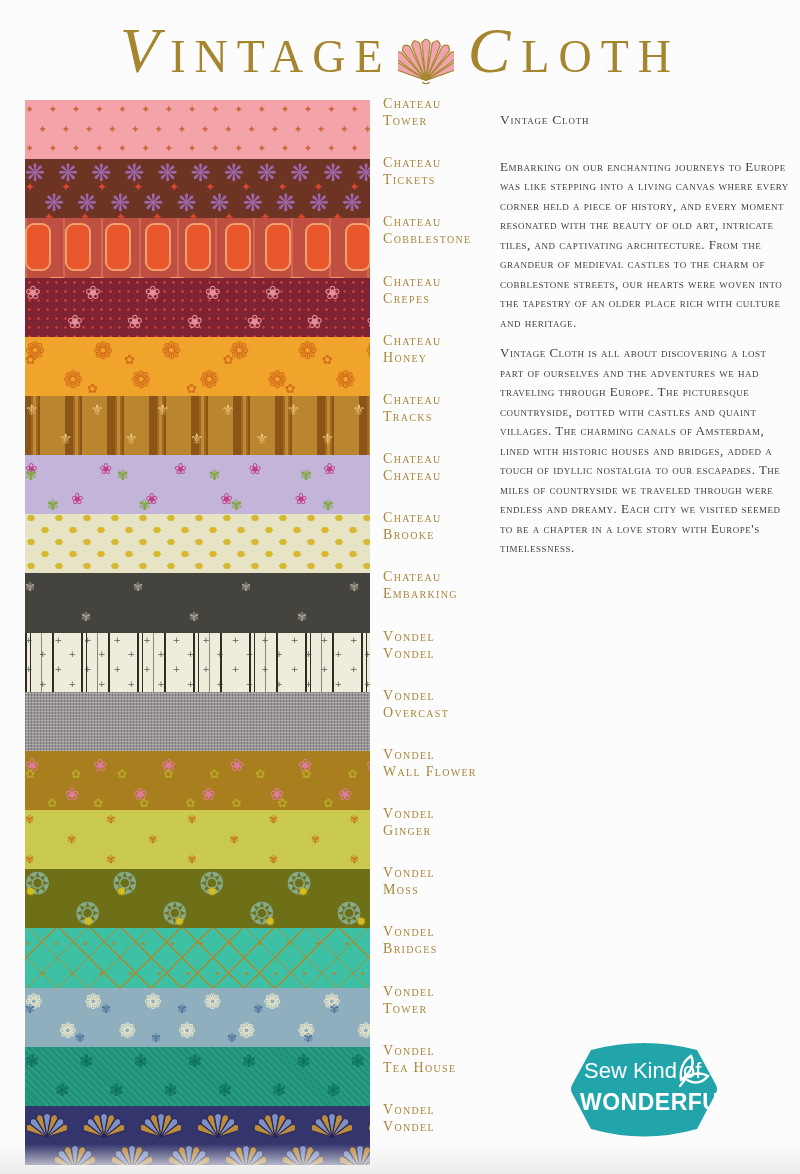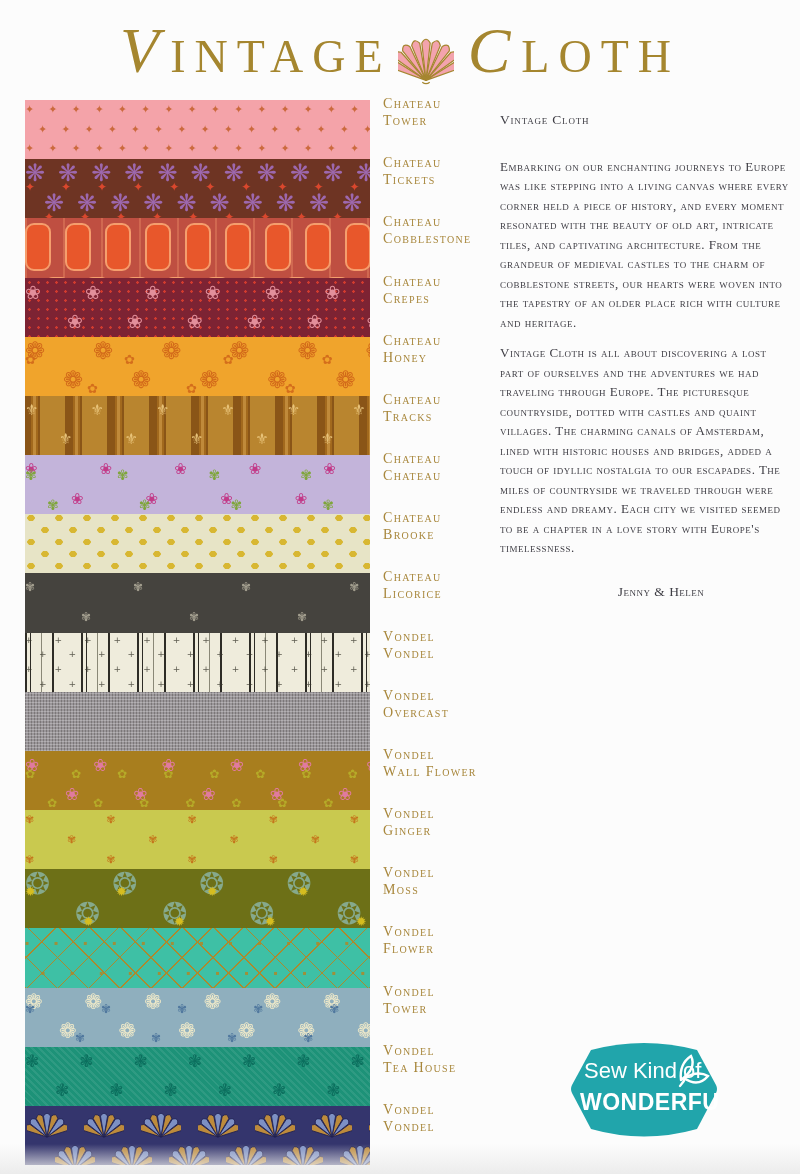--- a/index.html
+++ b/index.html
@@ -359,21 +359,21 @@
       <div class="lab">
         <div>Chateau</div>
         <div>Chateau</div>
       </div>
       <div class="lab">
         <div>Chateau</div>
         <div>Brooke</div>
       </div>
       <div class="lab">
         <div>Chateau</div>
-        <div>Licorice</div>
+        <div>Embarking</div>
       </div>
       <div class="lab">
         <div>Vondel</div>
         <div>Vondel</div>
       </div>
       <div class="lab">
         <div>Vondel</div>
         <div>Overcast</div>
       </div>
       <div class="lab">
@@ -383,41 +383,40 @@
       <div class="lab">
         <div>Vondel</div>
         <div>Ginger</div>
       </div>
       <div class="lab">
         <div>Vondel</div>
         <div>Moss</div>
       </div>
       <div class="lab">
         <div>Vondel</div>
-        <div>Flower</div>
+        <div>Bridges</div>
       </div>
       <div class="lab">
         <div>Vondel</div>
         <div>Tower</div>
       </div>
       <div class="lab">
         <div>Vondel</div>
         <div>Tea House</div>
       </div>
       <div class="lab">
         <div>Vondel</div>
         <div>Vondel</div>
       </div>
     </div>
 
   <div class="article">
     <h2>Vintage Cloth</h2>
     <p>Embarking on our enchanting journeys to Europe was like stepping into a living canvas where every corner held a piece of history, and every moment resonated with the beauty of old art, intricate tiles, and captivating architecture. From the grandeur of medieval castles to the charm of cobblestone streets, our hearts were woven into the tapestry of an older place rich with culture and heritage.</p>
     <p>Vintage Cloth is all about discovering a lost part of ourselves and the adventures we had traveling through Europe. The picturesque countryside, dotted with castles and quaint villages. The charming canals of Amsterdam, lined with historic houses and bridges, added a touch of idyllic nostalgia to our escapades. The miles of countryside we traveled through were endless and dreamy. Each city we visited seemed to be a chapter in a love story with Europe's timelessness.</p>
-    <div class="sig">Jenny &amp; Helen</div>
   </div>
 
   <div class="logo">
     <svg width="152" height="112" viewBox="0 0 152 112">
       <path d="M23,16 Q76,2 129,16 L148,51 Q150,55 148,59 L129,95 Q76,110 23,95 L4,59 Q2,55 4,51 Z" fill="#21a5ab"></path>
       <g fill="none" stroke="#ffffff" stroke-width="2.4" stroke-linecap="round">
         <path d="M113,46 q-2,-16 10,-24 q6,12 -10,24"></path>
         <path d="M116,44 q14,-8 24,-2 q-10,12 -24,2"></path>
         <path d="M112,52 q4,-4 6,-10"></path>
       </g>

